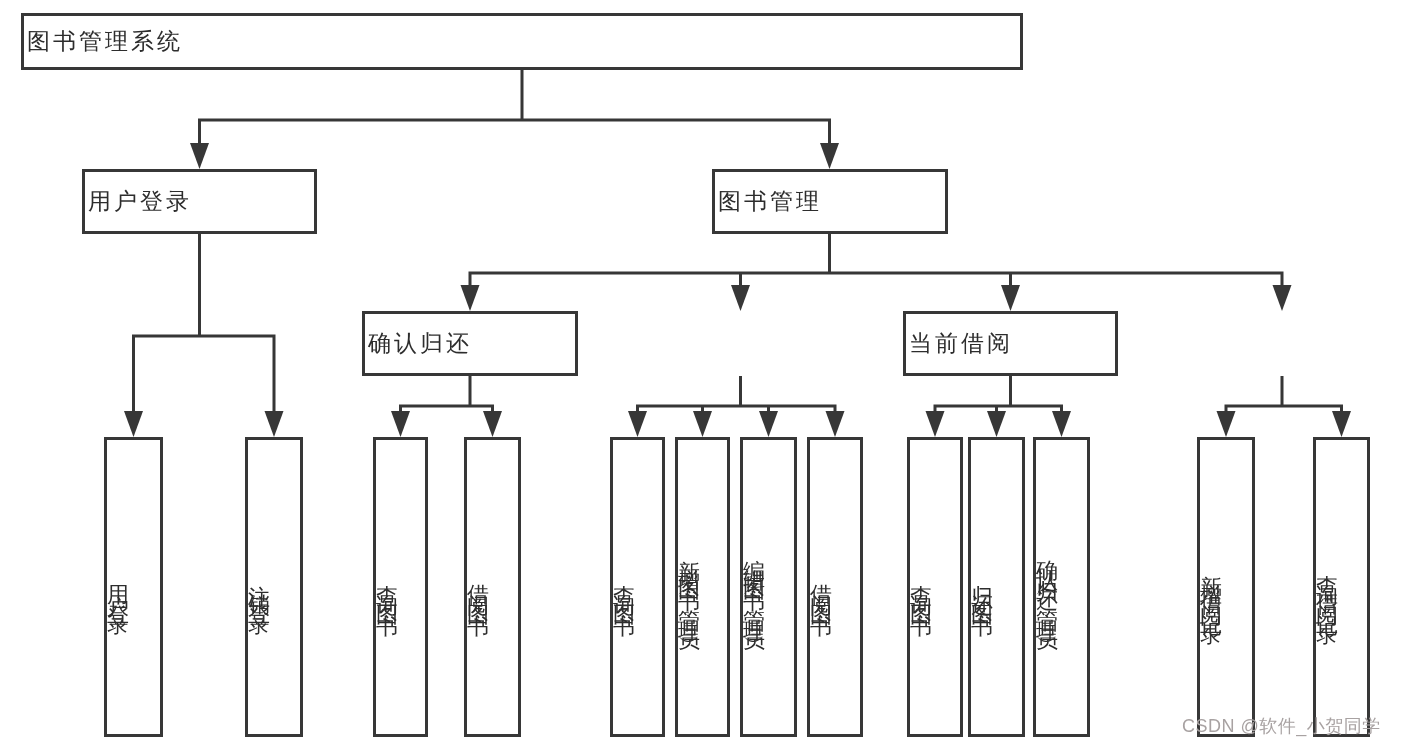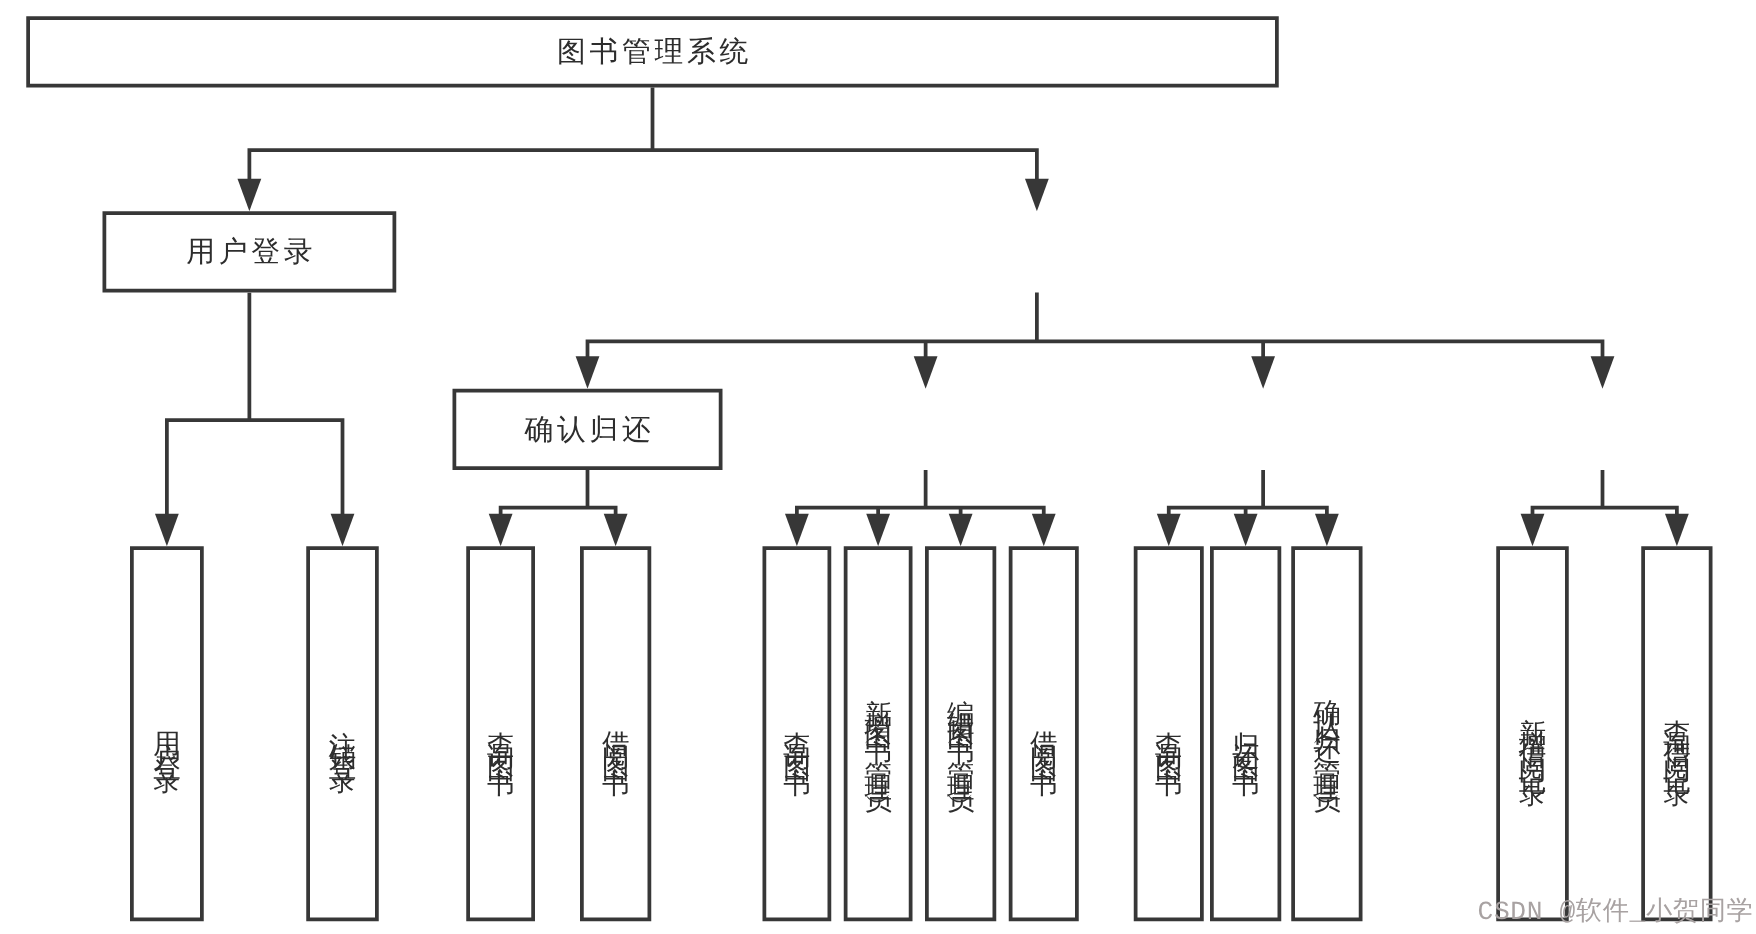--- a/index.html
+++ b/index.html
@@ -11,21 +11,21 @@
     font-family:"Liberation Sans","DejaVu Sans",sans-serif;
   }
   .connectors{position:absolute;left:0;top:0;width:1405px;height:747px;}
   .node{
     position:absolute;
     box-sizing:border-box;
     border:3px solid #373737;
     background:#ffffff;
     display:flex;
     align-items:center;
-    justify-content:center;
+    justify-content:flex-start;
     color:#2d2d2d;
   }
   .hnode span{
     font-size:23px;
     letter-spacing:3px;
     text-indent:3px;
     white-space:nowrap;
   }
   .vnode span{
     writing-mode:vertical-rl;
@@ -33,26 +33,25 @@
     font-size:22px;
     letter-spacing:10px;
     line-height:1;
     white-space:nowrap;
   }
   .watermark{
     position:absolute;
     left:1182px;
     top:714px;
     width:216px;
-    font-size:21px;
+    font-size:18px;
     letter-spacing:0.5px;
     color:#a8a2a2;
     white-space:nowrap;
     z-index:5;
-    font-family:Liberation Mono, monospace;
   }
 </style>
 </head>
 <body>
 
 <div class="canvas">
 
   <svg class="connectors" viewBox="0 0 1405 747" xmlns="http://www.w3.org/2000/svg">
     <g stroke="#373737" stroke-width="3" fill="none">
 
@@ -93,23 +92,29 @@
     </g>
   </svg>
 
   <div class="node hnode" style="left:21px;top:13px;width:1002px;height:57px">
     <span>图书管理系统</span>
   </div>
 
   <div class="node hnode" style="left:82px;top:169px;width:235px;height:65px">
     <span>用户登录</span>
   </div>
+  <div class="node hnode" style="left:712px;top:169px;width:236px;height:65px">
+    <span>图书管理</span>
+  </div>
 
   <div class="node hnode" style="left:362px;top:311px;width:216px;height:65px">
     <span>确认归还</span>
+  </div>
+  <div class="node hnode" style="left:903px;top:311px;width:215px;height:65px">
+    <span>当前借阅</span>
   </div>
 
   <div class="node vnode" style="left:104px;top:437px;width:59px;height:300px">
     <span>用户登录</span>
   </div>
   <div class="node vnode" style="left:245px;top:437px;width:58px;height:300px">
     <span>注销登录</span>
   </div>
   <div class="node vnode" style="left:373px;top:437px;width:55px;height:300px">
     <span>查询图书</span>

